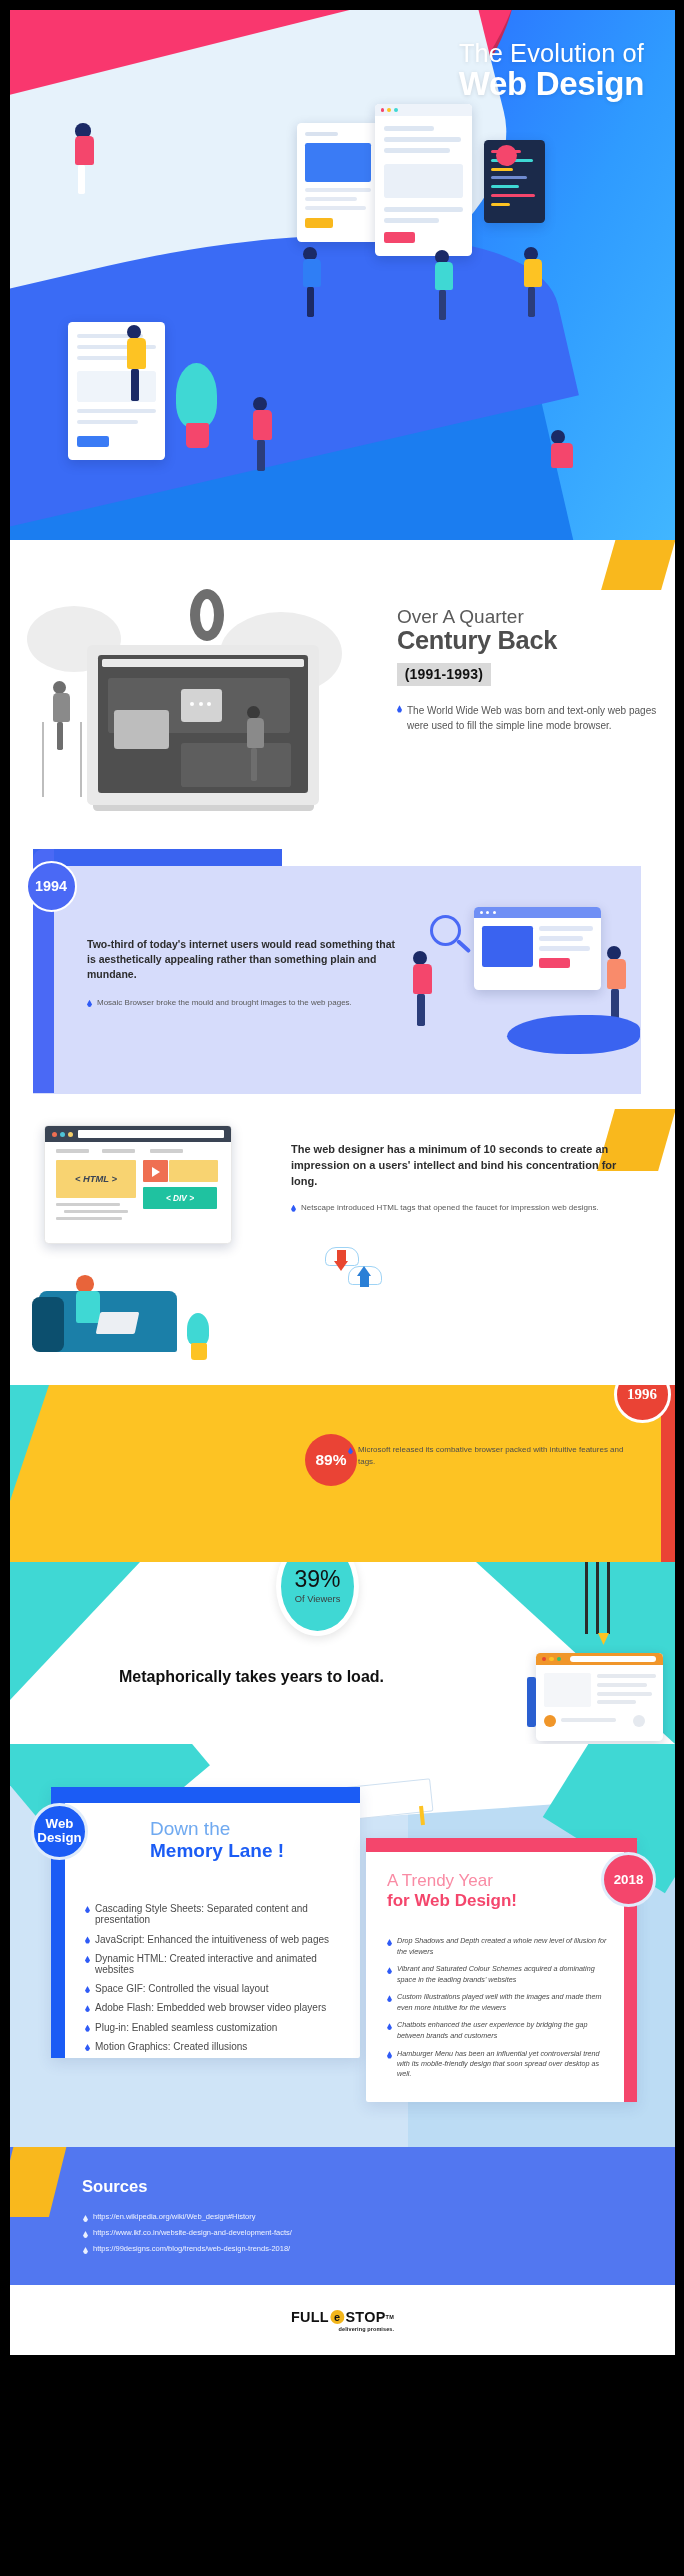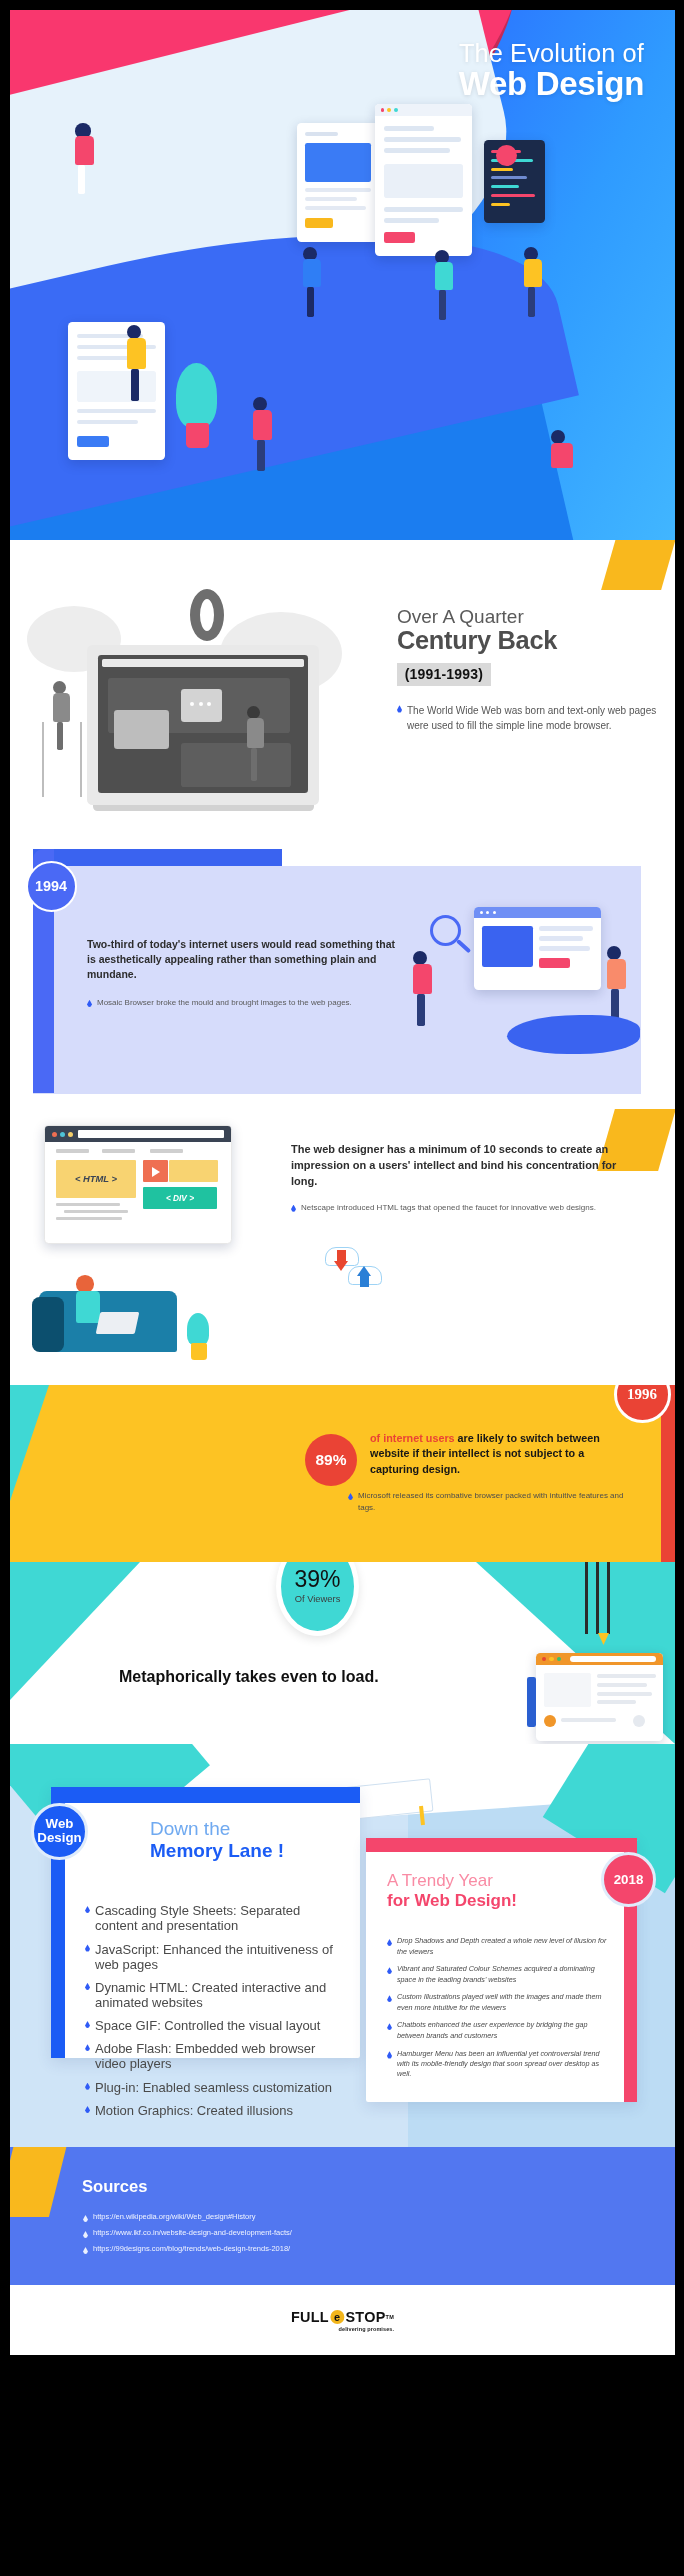--- a/index.html
+++ b/index.html
@@ -185,21 +185,21 @@
     background: #fff; border-radius: 2.2px; box-shadow: 0 4.4px 14.4px rgba(30,60,120,.12);
   }
   .card-ml .topbar { position: absolute; left: 0; top: 0; width: 100%; height: 15.5px; background: #1b5cf5; }
   .card-ml .spine { position: absolute; left: 0; top: 0; width: 14.4px; height: 100%; background: #1b5cf5; }
   .ml-badge { left: -20px; top: 15.5px; width: 57px; height: 57px; background: #1b5cf5; font-size: 13.3px; border: 3.3px solid #dfecfb; }
   .ml-title { position: absolute; left: 99px; top: 32px; }
   .ml-t1 { font-size: 19px; color: #6fa9f0; font-weight: 300; line-height: 1.1; }
   .ml-t2 { font-size: 19px; color: #1b5cf5; font-weight: 800; line-height: 1.15; }
   .ml-list { position: absolute; left: 34px; top: 113px; width: 260px; }
   .ml-list .bullet-row { margin-bottom: 8.3px; }
-  .ml-list .txt { font-size: 13px; color: #4a4a4a; }
+  .ml-list .txt { font-size: 10px; color: #4a4a4a; }
 
   .card-2018 {
     position: absolute; left: 356px; top: 94px; width: 271px; height: 264px;
     background: #fff; border-radius: 2.2px; box-shadow: 0 4.4px 14.4px rgba(30,60,120,.12);
   }
   .card-2018 .topbar { position: absolute; left: 0; top: 0; width: 100%; height: 14.4px; background: #f4466c; }
   .card-2018 .spine { position: absolute; right: 0; top: 0; width: 13.3px; height: 100%; background: #f4466c; }
   .y18-badge { right: -19px; top: 14.4px; width: 55px; height: 55px; background: #f4466c; font-size: 13.3px; border: 3.3px solid #dfecfb; }
   .y18-title { position: absolute; left: 21px; top: 34px; }
   .y18-t1 { font-size: 17px; color: #f98ba4; font-weight: 300; line-height: 1.1; }
@@ -440,35 +440,34 @@
         <div class="body-s" style="width:24px;height:32px;background:#3fd8d4;margin-top:-1.7px;"></div>
       </div>
       <div style="position:absolute;left:88px;top:203px;width:39px;height:22px;background:#eceff3;border-radius:1.7px;transform:skewX(-12deg);"></div>
       <div style="position:absolute;left:177px;top:204px;width:22px;height:32px;background:#3fd8d4;border-radius:50% 50% 30% 30%;"></div>
       <div style="position:absolute;left:181px;top:234px;width:15.5px;height:16.6px;background:#fdc323;border-radius:1.7px 1.7px 3.3px 3.3px;"></div>
 
       <div class="ns-copy">
         <div class="lead" style="font-size:11px;">The web designer has a minimum of 10 seconds to create an impression on a users' intellect and bind his concentration for long.</div>
         <div class="bullet-row" style="margin-top:12px;">
           <span class="drop"></span>
-          <span class="note">Netscape introduced HTML tags that opened the faucet for innovative web designs.</span>
+          <span class="note">Netscape introduced HTML tags that opened the faucet for impression web designs.</span>
         </div>
       </div>
     </section>
 
     <section class="sec" id="y1996">
       <div class="y96-bar-r"></div>
       <div class="badge-round y96-badge">1996</div>
 
       <div style="position:absolute;left:0;top:0;width:39px;height:116px;background:#3fd8d4;clip-path:polygon(0 0,100% 0,0 100%);"></div>
 
       <div class="pct-circle">89%</div>
 
       <div class="y96-copy">
-        <div class="y96-lead"><span class="hl">of internet users</span><span> are likely to switch between website if their intellect is not subject to a capturing design.</span></div>
         <div class="bullet-row" style="margin-top:13.3px;margin-left:-22px;">
           <span class="drop"></span>
           <span class="y96-note">Microsoft released its combative browser packed with intuitive features and tags.</span>
         </div>
       </div>
     </section>
 
     <section class="sec" id="exits">
       <div class="teal-tri-left"></div>
       <div class="teal-tri-right"></div>
@@ -493,21 +492,21 @@
         <div style="position:absolute;left:61px;top:30px;width:50px;height:3.9px;background:#e5e9ef;border-radius:1.7px;"></div>
         <div style="position:absolute;left:61px;top:39px;width:55px;height:3.9px;background:#e5e9ef;border-radius:1.7px;"></div>
         <div style="position:absolute;left:61px;top:47px;width:39px;height:3.9px;background:#e5e9ef;border-radius:1.7px;"></div>
         <div style="position:absolute;left:7.7px;top:62px;width:12px;height:12px;background:#f0962a;border-radius:50%;"></div>
         <div style="position:absolute;left:25.4px;top:65px;width:55px;height:3.9px;background:#e5e9ef;border-radius:1.7px;"></div>
         <div style="position:absolute;left:97px;top:62px;width:12px;height:12px;background:#e5e9ef;border-radius:50%;"></div>
       </div>
       <div style="position:absolute;right:139px;top:115px;width:8.8px;height:50px;background:#2a5fd0;border-radius:2.2px;"></div>
 
       <div class="exit-copy">
-        <div class="exit-l2">Metaphorically takes even to load.</div>
+        <div class="exit-l2">Metaphorically takes years to load.</div>
       </div>
     </section>
 
     <section class="sec" id="lanes">
       <div class="lane-bg-blue2"></div>
       <div class="lane-bg-blue"></div>
       <div class="lane-white-diag"></div>
       <div class="lane-teal"></div>
       <div class="lane-teal-r"></div>
 

